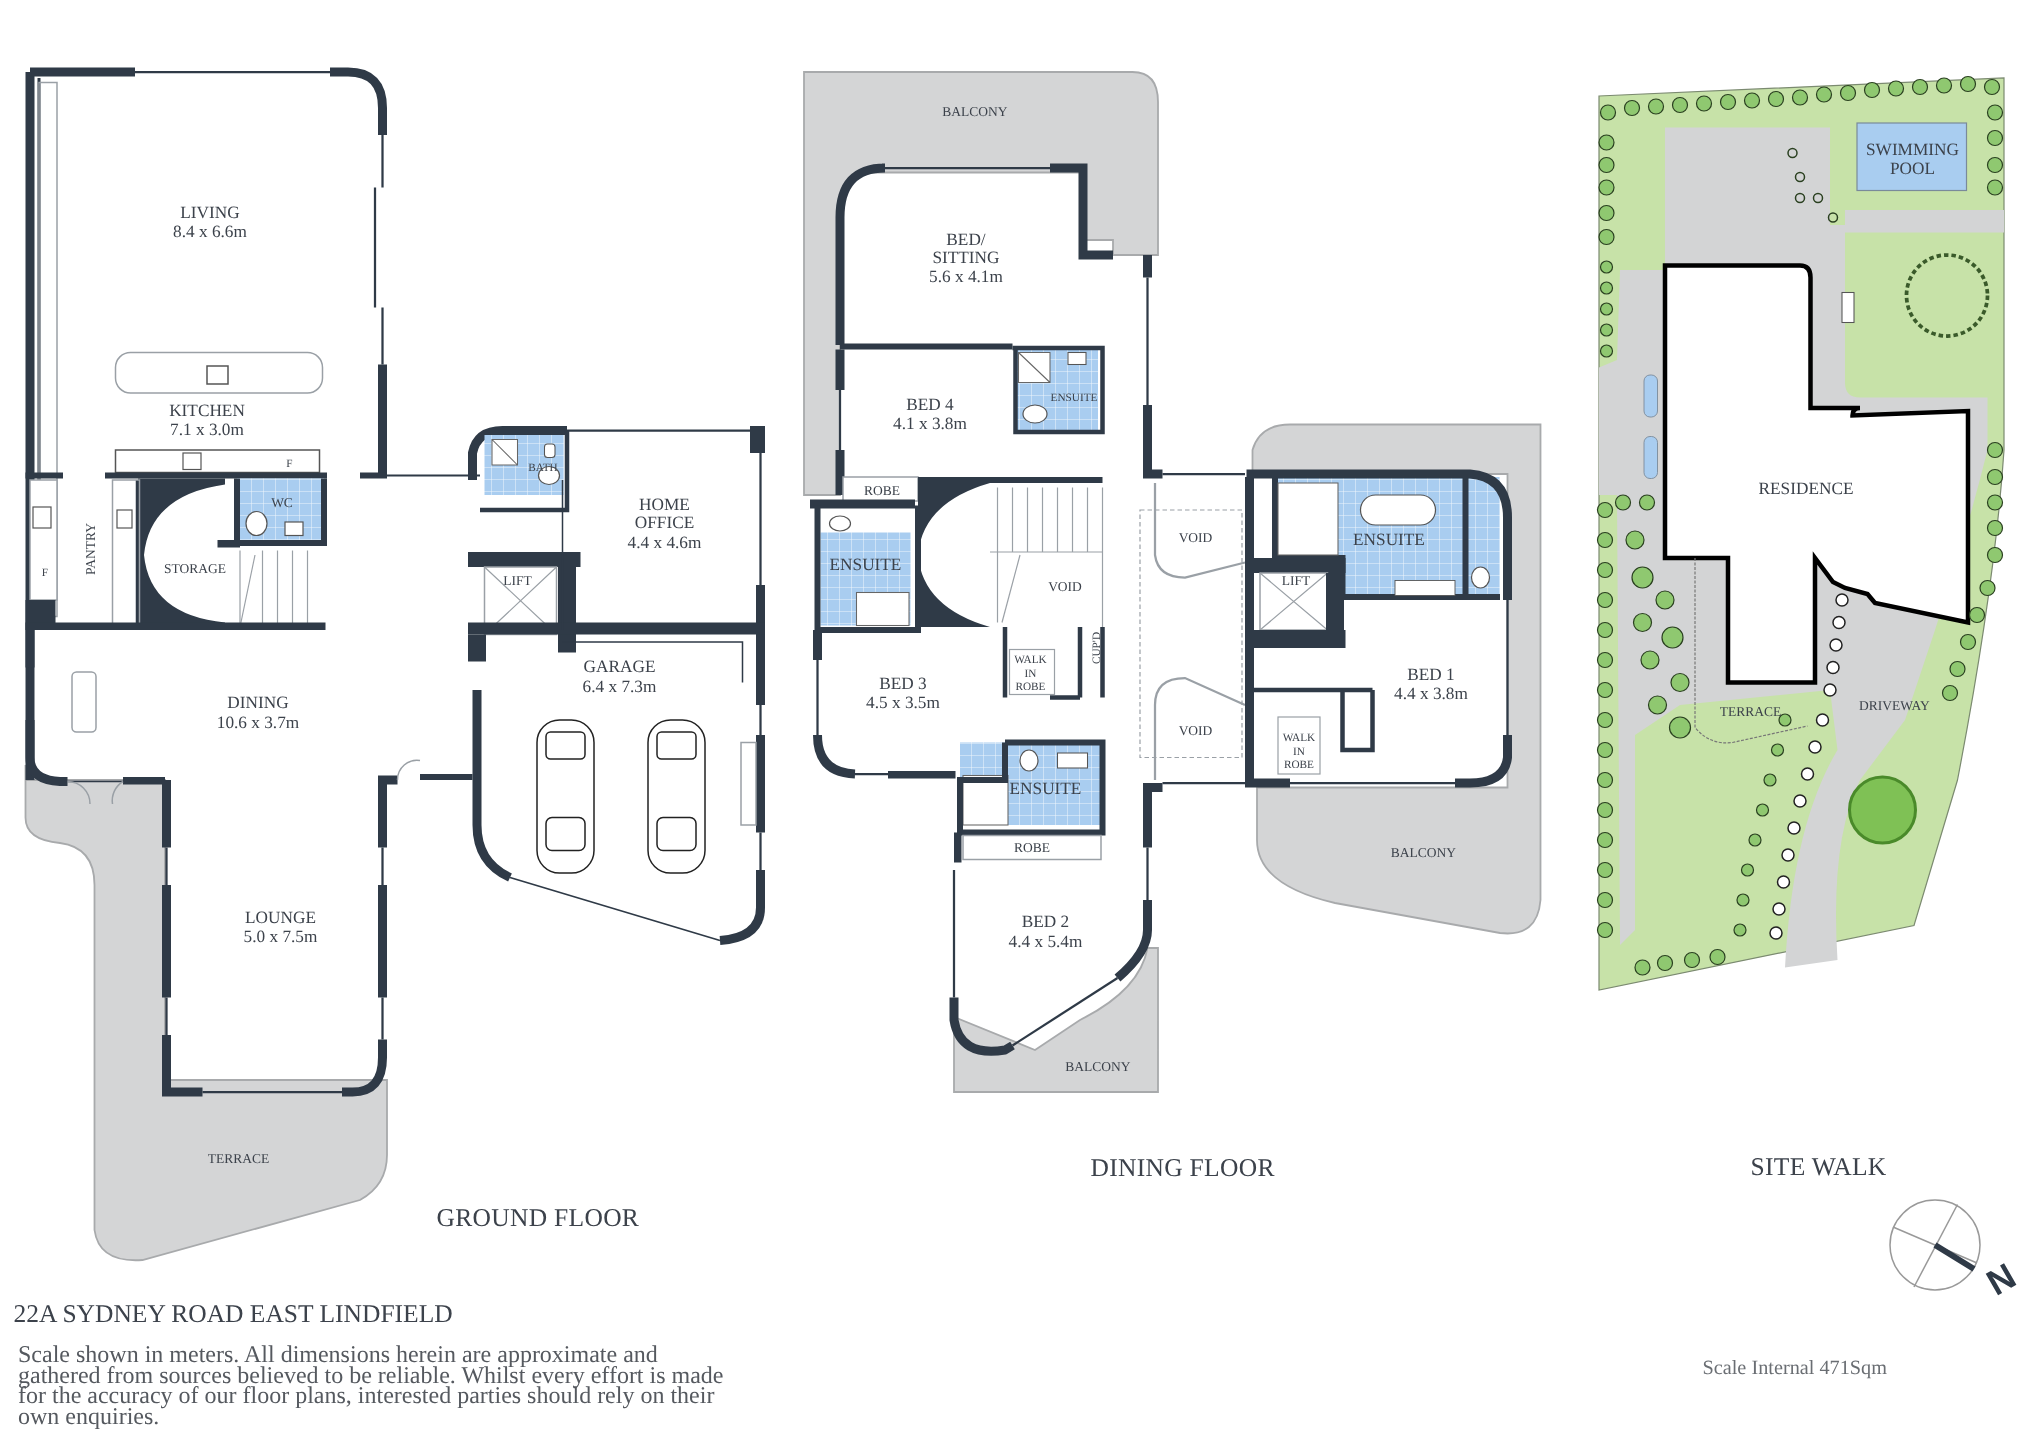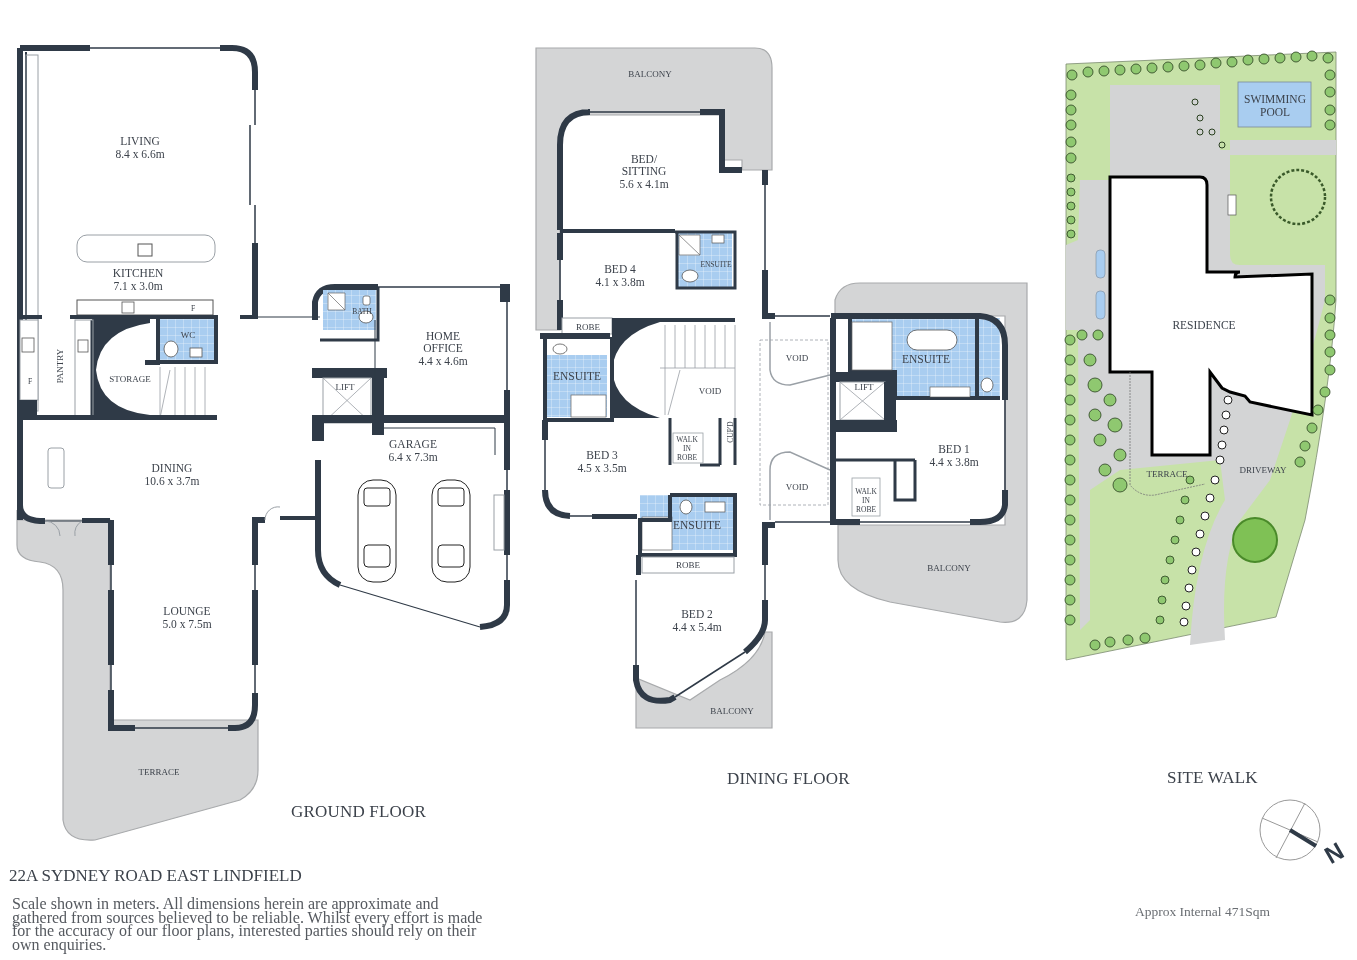--- a/index.html
+++ b/index.html
@@ -423,13 +423,13 @@
     <text x="1335" y="862" font-family="Liberation Sans, sans-serif" font-weight="bold" font-size="24" fill="#2f3a47" transform="rotate(-30 1333 855)" text-anchor="middle">N</text>
   </g>
 </svg>
 
 <div class="title" style="left:291px;top:771px;margin-top:31px;">GROUND FLOOR</div>
 <div class="title" style="left:727px;top:769px;">DINING FLOOR</div>
 <div class="title" style="left:1167px;top:768px;">SITE WALK</div>
 
 <div class="address">22A SYDNEY ROAD  EAST LINDFIELD</div>
 <div class="disclaimer">Scale shown in meters. All dimensions herein are approximate and gathered from sources believed to be reliable. Whilst every effort is made for the accuracy of our floor plans, interested parties should rely on their own enquiries.</div>
-<div class="area">Approx Internal 471Sqm</div>
+<div class="area">Scale Internal 471Sqm</div>
 
 </body></html>

